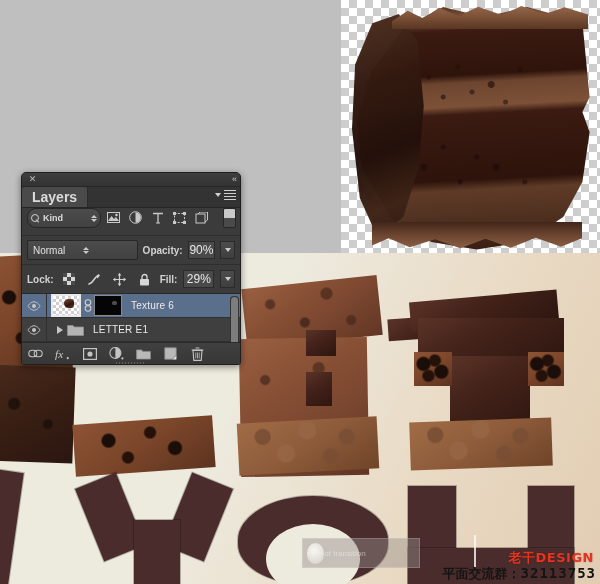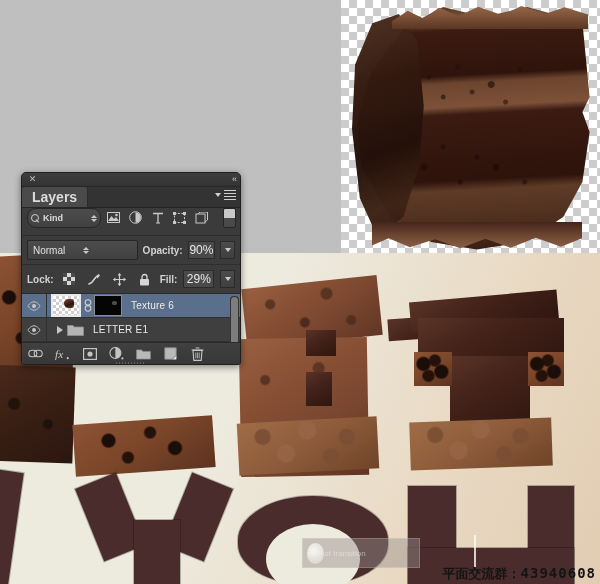--- a/index.html
+++ b/index.html
@@ -743,17 +743,20 @@
       <div class="panel-grip"></div>
     </div>
   </div>
 
   <div class="tooltip">
     <span>extb  of transition</span>
   </div>
   <div class="cursor-blob"></div>
   <div class="vline"></div>
 
+  <div class="wm-red">
+    <span class="cn">老干DESIGN</span>
+  </div>
   <div class="wm-black">
-    <span class="zh">平面交流群：</span><span>43940608</span>
+    <span class="zh">平面交流群：</span><span>32113753</span>
   </div>
 
 </div>
 
 </body></html>

